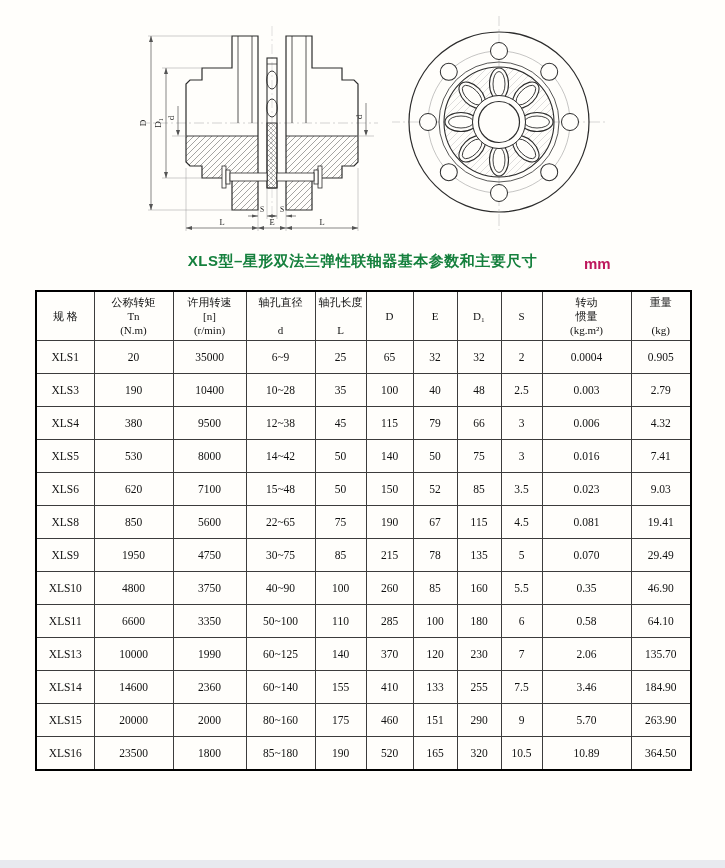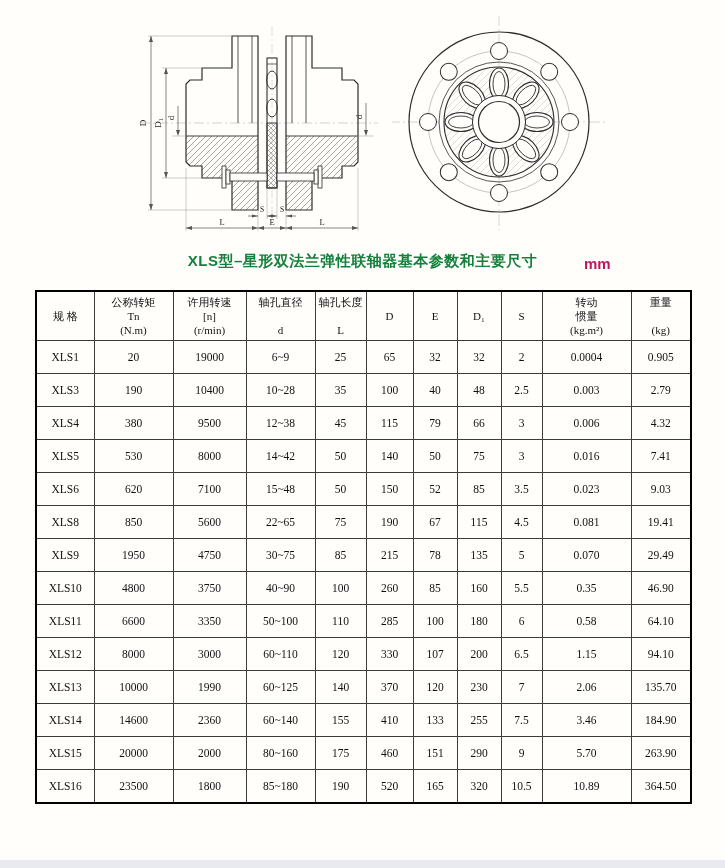--- a/index.html
+++ b/index.html
@@ -294,21 +294,21 @@
 (kg.m²)</th>
           <th>重量
 
 (kg)</th>
         </tr>
     </thead>
     <tbody id="specBody">
         <tr>
           <td>XLS1</td>
           <td>20</td>
-          <td>19000</td>
+          <td>35000</td>
           <td>6~9</td>
           <td>25</td>
           <td>65</td>
           <td>32</td>
           <td>32</td>
           <td>2</td>
           <td>0.0004</td>
           <td>0.905</td>
         </tr>
         <tr>
@@ -409,33 +409,20 @@
           <td>50~100</td>
           <td>110</td>
           <td>285</td>
           <td>100</td>
           <td>180</td>
           <td>6</td>
           <td>0.58</td>
           <td>64.10</td>
         </tr>
         <tr>
-          <td>XLS12</td>
-          <td>8000</td>
-          <td>3000</td>
-          <td>60~110</td>
-          <td>120</td>
-          <td>330</td>
-          <td>107</td>
-          <td>200</td>
-          <td>6.5</td>
-          <td>1.15</td>
-          <td>94.10</td>
-        </tr>
-        <tr>
           <td>XLS13</td>
           <td>10000</td>
           <td>1990</td>
           <td>60~125</td>
           <td>140</td>
           <td>370</td>
           <td>120</td>
           <td>230</td>
           <td>7</td>
           <td>2.06</td>

